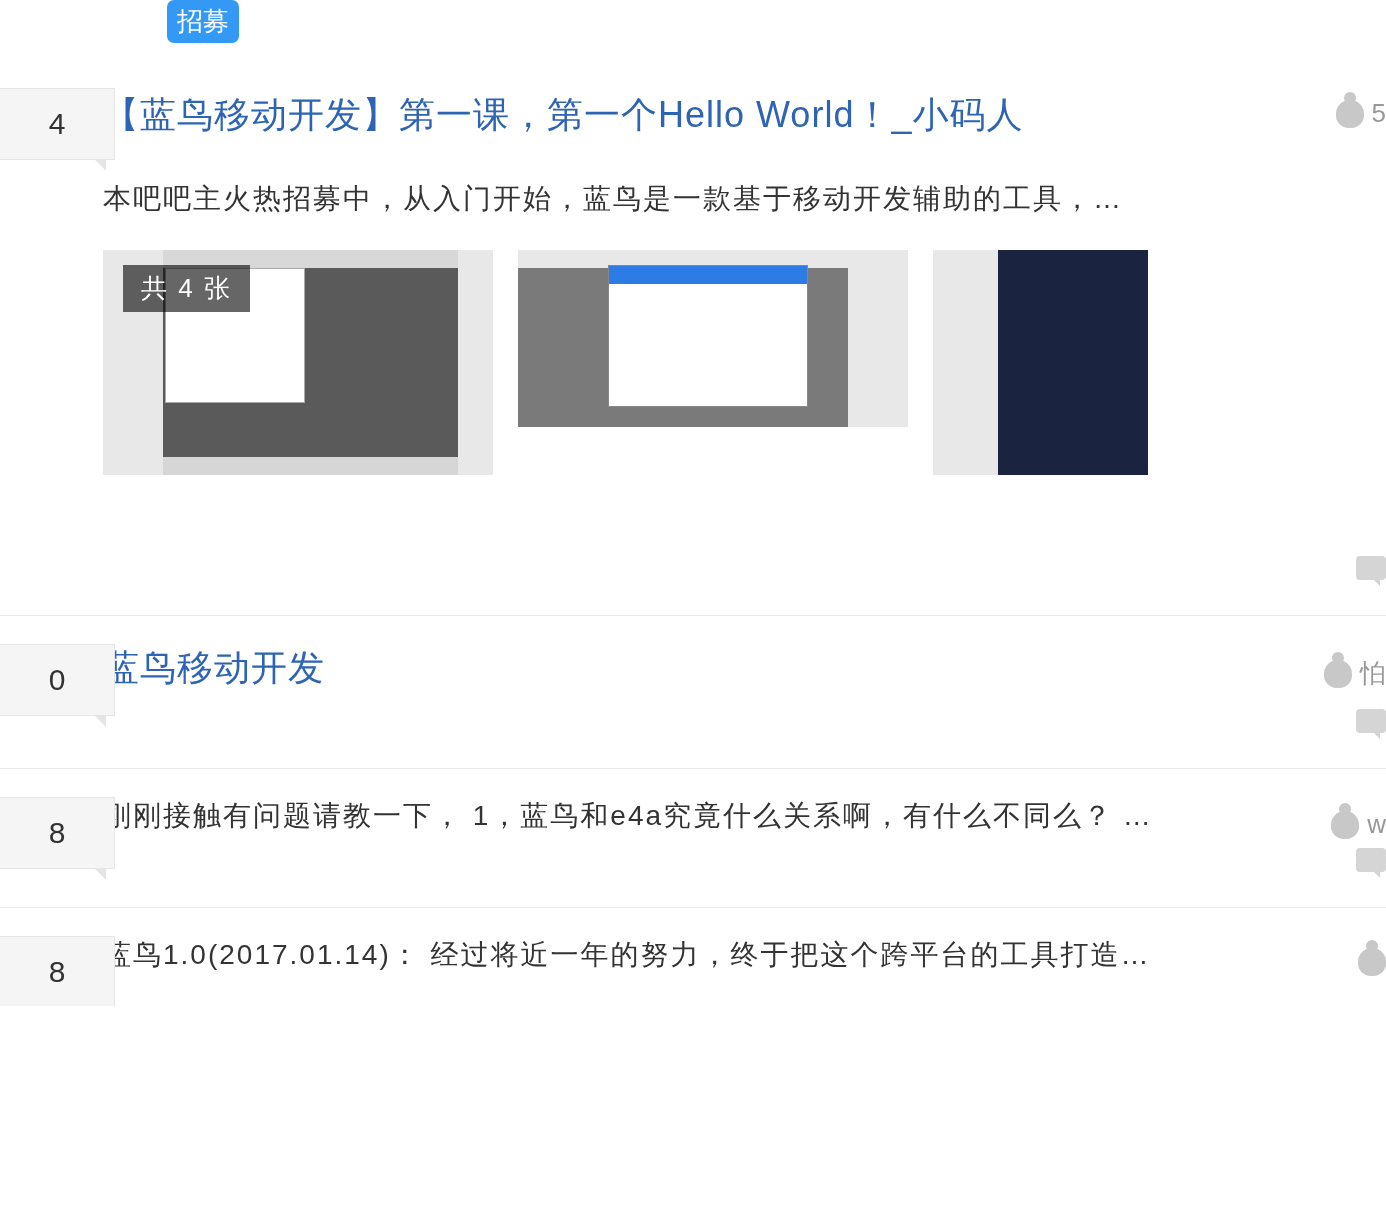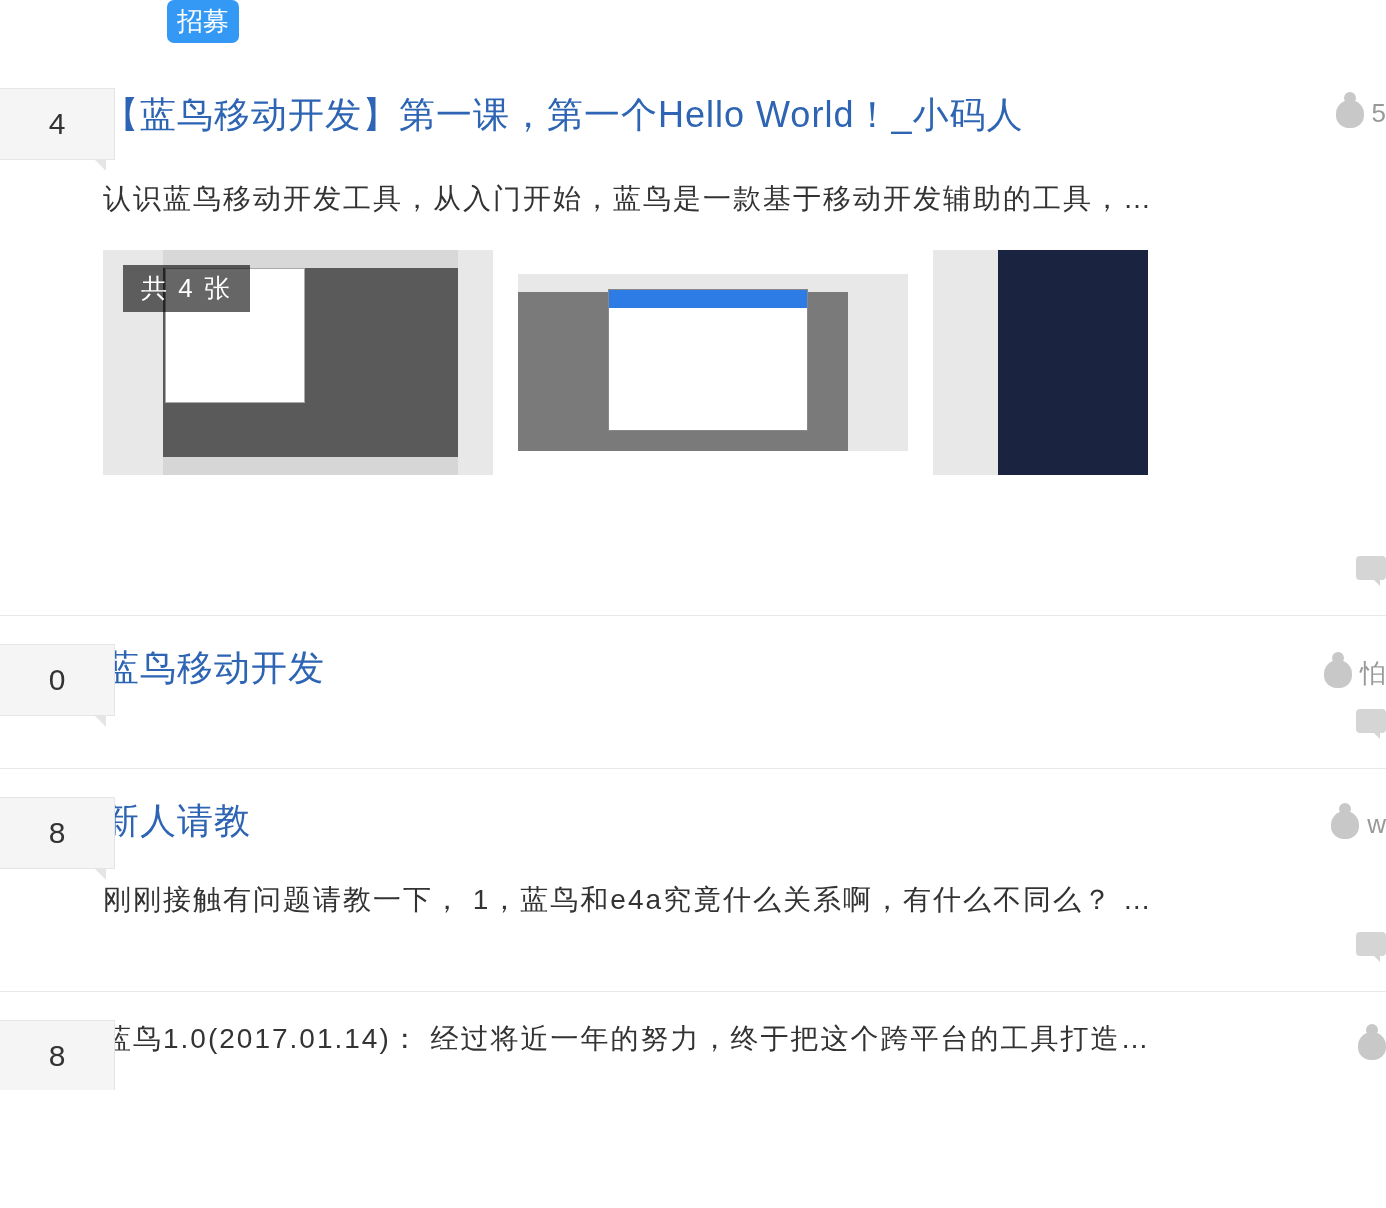--- a/index.html
+++ b/index.html
@@ -72,21 +72,20 @@
     }
     .thread-excerpt {
       color: #333;
       font-size: 28px;
       letter-spacing: 2px;
       margin-bottom: 32px;
     }
     .thumb-row {
       display: flex;
       gap: 25px;
-      align-items: center;
     }
     .thumb {
       width: 390px;
       height: 225px;
       background: #666;
       position: relative;
       flex-shrink: 0;
     }
     .thumb-1 { background: linear-gradient(#d8d8d8 0 8%, #5a5a5a 8% 92%, #d6d6d6 92%); }
     .thumb-1 .side { position:absolute; left:0; top:0; width:60px; height:100%; background:#e8e8e8; }
@@ -168,21 +167,21 @@
 <div class="thread-list">
 
   <div class="announce-row item-0">
     <span class="badge">招募</span>
   </div>
 
   <div class="thread-item with-images">
     <div class="reply-count-box">4</div>
     <div class="thread-main">
       <div class="thread-title">【蓝鸟移动开发】第一课，第一个Hello World！_小码人</div>
-      <div class="thread-excerpt">认识蓝鸟移动开发工具，从入门开始，蓝鸟是一款基于移动开发辅助的工具，…</div>
+      <div class="thread-excerpt">本吧吧主火热招募中，从入门开始，蓝鸟是一款基于移动开发辅助的工具，…</div>
       <div class="thumb-row">
         <div class="thumb thumb-1">
           <div class="side"></div>
             <div class="win"></div>
             <div class="rside"></div>
           <div class="count-overlay">共 4 张</div>
         </div>
         <div class="thumb thumb-2">
           <div class="win">
               <div class="bar"></div>
@@ -213,21 +212,20 @@
       <span>怕</span>
     </div>
     <div class="comment-meta">
       <span class="comment-icon"></span>
     </div>
   </div>
 
   <div class="thread-item compact">
     <div class="reply-count-box">8</div>
     <div class="thread-main">
-      <div class="thread-title">新人请教</div>
       <div class="thread-excerpt">刚刚接触有问题请教一下， 1，蓝鸟和e4a究竟什么关系啊，有什么不同么？ …</div>
     </div>
     <div class="right-meta">
       <span class="user-icon"></span>
       <span>w</span>
     </div>
     <div class="comment-meta">
       <span class="comment-icon"></span>
     </div>
   </div>

